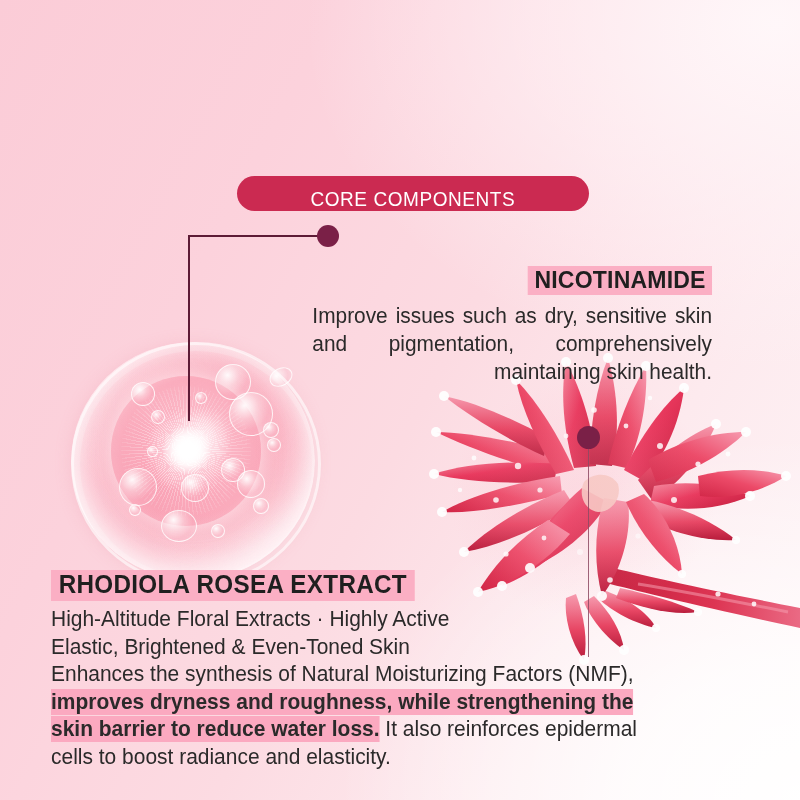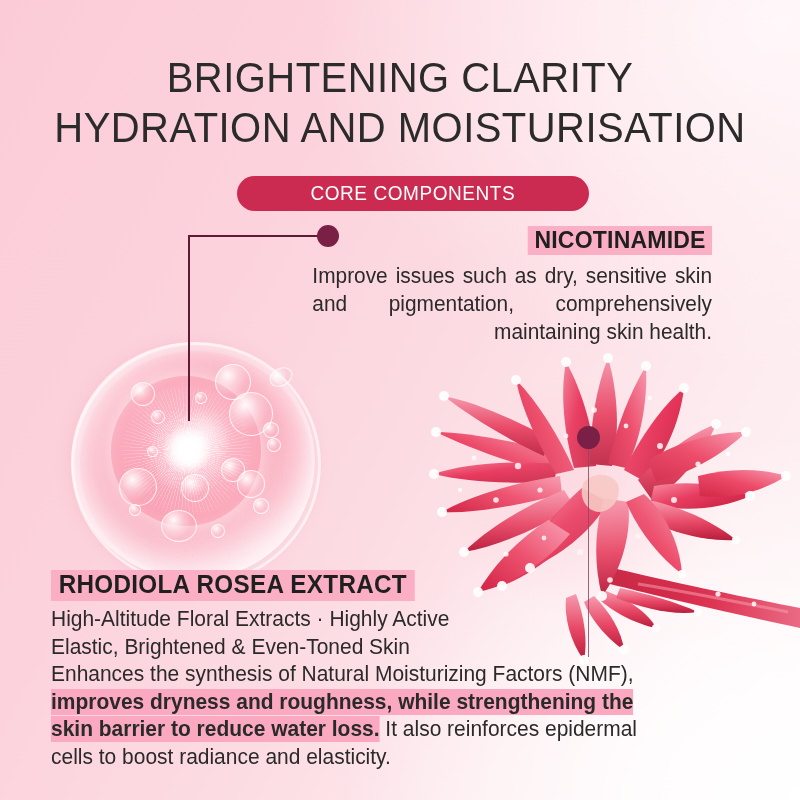--- a/index.html
+++ b/index.html
@@ -28,21 +28,21 @@
     transform:scaleX(0.93);
     transform-origin:center;
     white-space:nowrap;
   }
   .title-line.l2{font-size:43px;}
 
   
   .pill{
     position:absolute;left:237px;top:176px;width:352px;height:35px;
     background:#cb2a51;border-radius:18px;
-    display:flex;align-items:center;justify-content:center;
+    display:flex;align-items:flex-end;justify-content:center;
   }
   .pill span{
     color:#ffffff;font-size:20px;font-weight:400;letter-spacing:0.6px;
     transform:scaleX(0.95);white-space:nowrap;
   }
 
   
   .droplet-wrap{position:absolute;left:63px;top:338px;width:260px;height:245px;}
   .droplet{
     position:absolute;left:8px;top:4px;width:244px;height:238px;border-radius:50%;
@@ -113,21 +113,21 @@
     background:#7a2047;
   }
   .leader-v2{left:587.5px;top:445px;width:1.4px;height:212px;background:#8d4a63;opacity:.85;}
   .dot-flower{
     position:absolute;left:577px;top:426px;width:23px;height:23px;border-radius:50%;
     background:#7a2047;
   }
 
   
   .nic-block{position:absolute;left:300px;top:226px;width:412px;}
-  .nic-head-row{text-align:right;}
+  .nic-head-row{text-align:right;margin-top:40px;}
   .nic-head{
     display:inline-block;background:#fbafc4;color:#1f1f1f;
     font-size:24px;font-weight:bold;letter-spacing:0.2px;
     padding:3px 7px 4px 7px;line-height:22px;transform:scaleX(0.96);transform-origin:right center;
   }
   .nic-body{
     margin-top:7px;color:#2b2a2a;font-size:21.5px;line-height:28px;
     text-align:justify;text-align-last:right;
     transform:scaleX(0.97);transform-origin:right top;
   }
@@ -144,24 +144,20 @@
     transform:scaleX(0.975);transform-origin:left top;
   }
   .rho-body p{margin:0;}
   .hl{background:#fba9c0;font-weight:bold;padding:1px 0;box-decoration-break:clone;-webkit-box-decoration-break:clone;}
 </style>
 </head>
 <body>
 
 <div id="poster">
 
-  <div class="title-block">
-    <div class="title-line l1">BRIGHTENING CLARITY</div>
-    <div class="title-line l2">HYDRATION AND MOISTURISATION</div>
-  </div>
 
   <div class="pill">
     <span>CORE COMPONENTS</span>
   </div>
 
   <div class="droplet-wrap">
     <div class="droplet"></div>
     <div class="inner-disc"></div>
     <div class="burst"></div>
     <div class="core-glow"></div>

